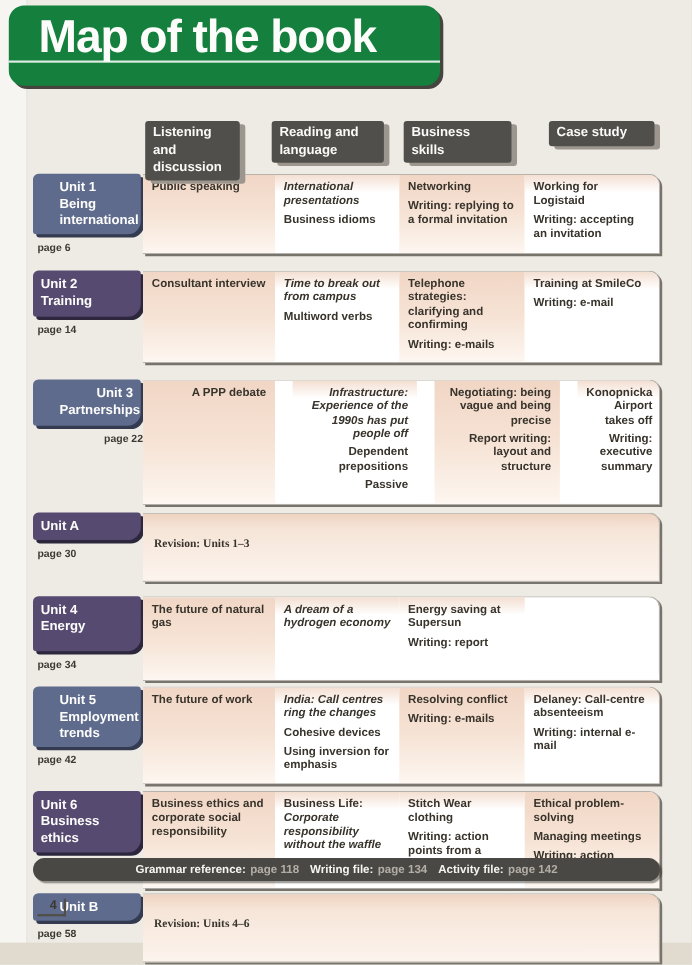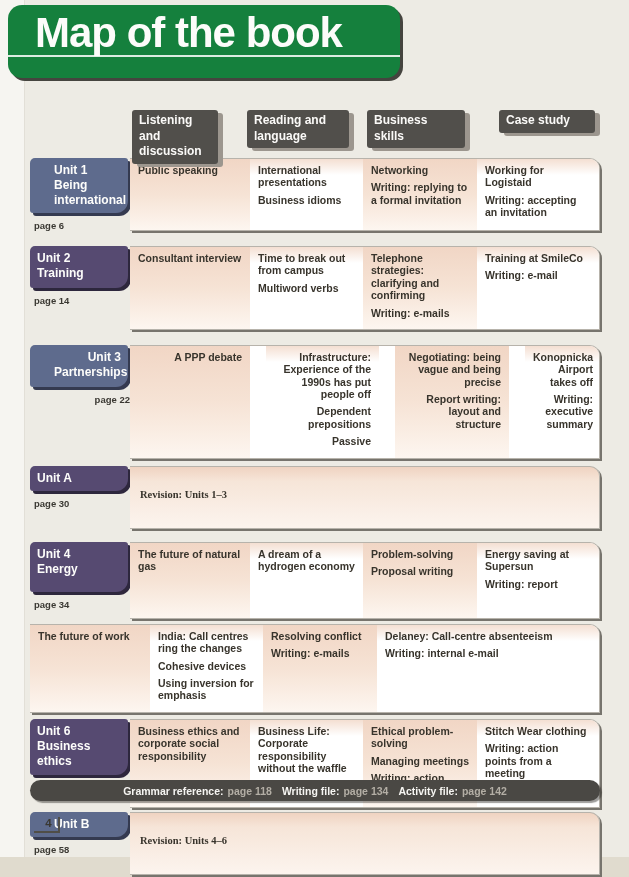--- a/index.html
+++ b/index.html
@@ -62,21 +62,21 @@
   .row-content.revision { display:block;
     background:linear-gradient(180deg,#efd3c1 0px,#f6e5d8 14px,#fcf4ee 100%);
     padding:22px 10px;
     font-family:Liberation Serif, serif;
   }
   .cell { padding:5px 8px 5px 8px; }
   .cell.tint  { background:linear-gradient(180deg,#f1d6c5 0%,#f6e3d5 50%,#fdf6f0 100%); }
   .cell.light { background:linear-gradient(180deg,#f4dfd2 0px,#ffffff 16px); }
   .cell-item { font-size:10.5px; font-weight:bold; color:#38342c; line-height:1.18;
     margin-bottom:5px; }
-  .cell-item .it { }
+  .cell-item .it { font-style:italic; }
 
   
   .footer-bar {
     position:absolute; left:30px; top:780px; width:570px; height:21px;
     background:#4a4844; border-radius:11px;
     box-shadow:2px 2px 1px rgba(40,38,34,0.45);
     display:flex; align-items:center; justify-content:center;
     font-size:10.5px; white-space:nowrap;
   }
   .f-label { color:#f6f5f2; font-weight:bold; margin-left:10px; }
@@ -209,31 +209,34 @@
             </div>
             <div class="page-label">page 34</div>
           </div>
           <div class="row-content" style="min-height: 77px;">
             <div class="cell tint">
               <p class="cell-item"><span>The future of natural gas</span></p>
             </div>
             <div class="cell light">
               <p class="cell-item"><span class="it">A dream of a hydrogen economy</span></p>
             </div>
-            <div class="cell tint">
-              <p class="cell-item"><span>Problem-solving</span></p>
-              <p class="cell-item"><span>Proposal writing</span></p>
-            </div>
             <div class="cell light">
               <p class="cell-item"><span>Energy saving at Supersun</span></p>
               <p class="cell-item"><span>Writing: report</span></p>
             </div>
           </div>
         </div>
         <div class="unit-row" style="margin-bottom: 6px;">
+          <div class="left-col">
+            <div class="unit-box blue" style="min-height: 54px;">
+              <div>Unit 5</div>
+              <div>Employment trends</div>
+            </div>
+            <div class="page-label">page 42</div>
+          </div>
           <div class="row-content" style="min-height: 82px;">
             <div class="cell tint">
               <p class="cell-item"><span>The future of work</span></p>
             </div>
             <div class="cell light">
               <p class="cell-item"><span class="it">India: Call centres ring the changes</span></p>
               <p class="cell-item"><span>Cohesive devices</span></p>
               <p class="cell-item"><span>Using inversion for emphasis</span></p>
             </div>
             <div class="cell tint">
@@ -255,28 +258,28 @@
             <div class="page-label">page 50</div>
           </div>
           <div class="row-content" style="min-height: 82px;">
             <div class="cell tint">
               <p class="cell-item"><span>Business ethics and corporate social responsibility</span></p>
             </div>
             <div class="cell light">
               <p class="cell-item"><span>Business Life: </span><span class="it">Corporate responsibility without the waffle</span></p>
               <p class="cell-item"><span>Multiword verbs</span></p>
             </div>
+            <div class="cell light">
+              <p class="cell-item"><span>Stitch Wear clothing</span></p>
+              <p class="cell-item"><span>Writing: action points from a meeting</span></p>
+            </div>
             <div class="cell tint">
               <p class="cell-item"><span>Ethical problem-solving</span></p>
               <p class="cell-item"><span>Managing meetings</span></p>
               <p class="cell-item"><span>Writing: action minutes</span></p>
-            </div>
-            <div class="cell light">
-              <p class="cell-item"><span>Stitch Wear clothing</span></p>
-              <p class="cell-item"><span>Writing: action points from a meeting</span></p>
             </div>
           </div>
         </div>
         <div class="unit-row" style="margin-bottom: 0px;">
           <div class="left-col">
             <div class="unit-box blue" style="min-height: 24px;">
               <div>Unit B</div>
             </div>
             <div class="page-label">page 58</div>
           </div>

